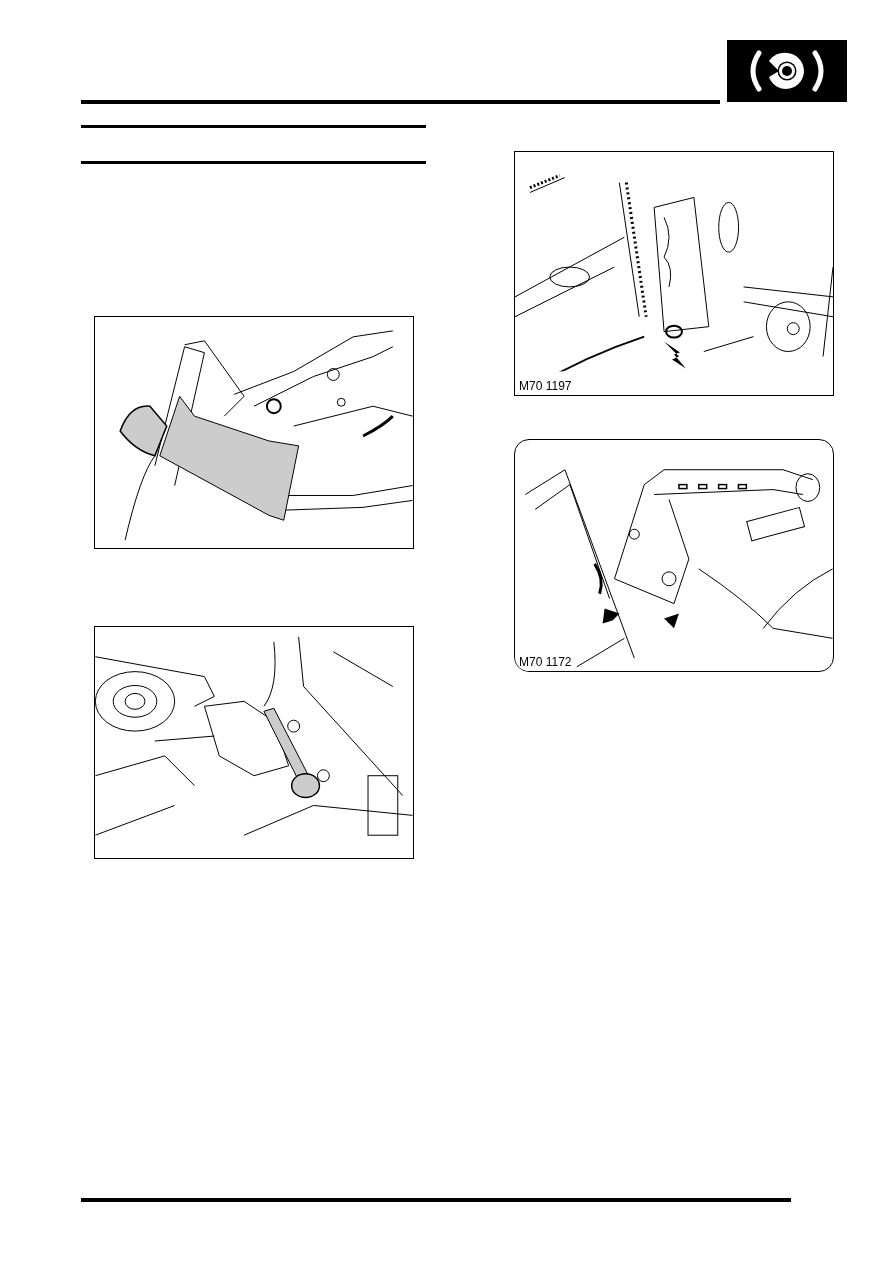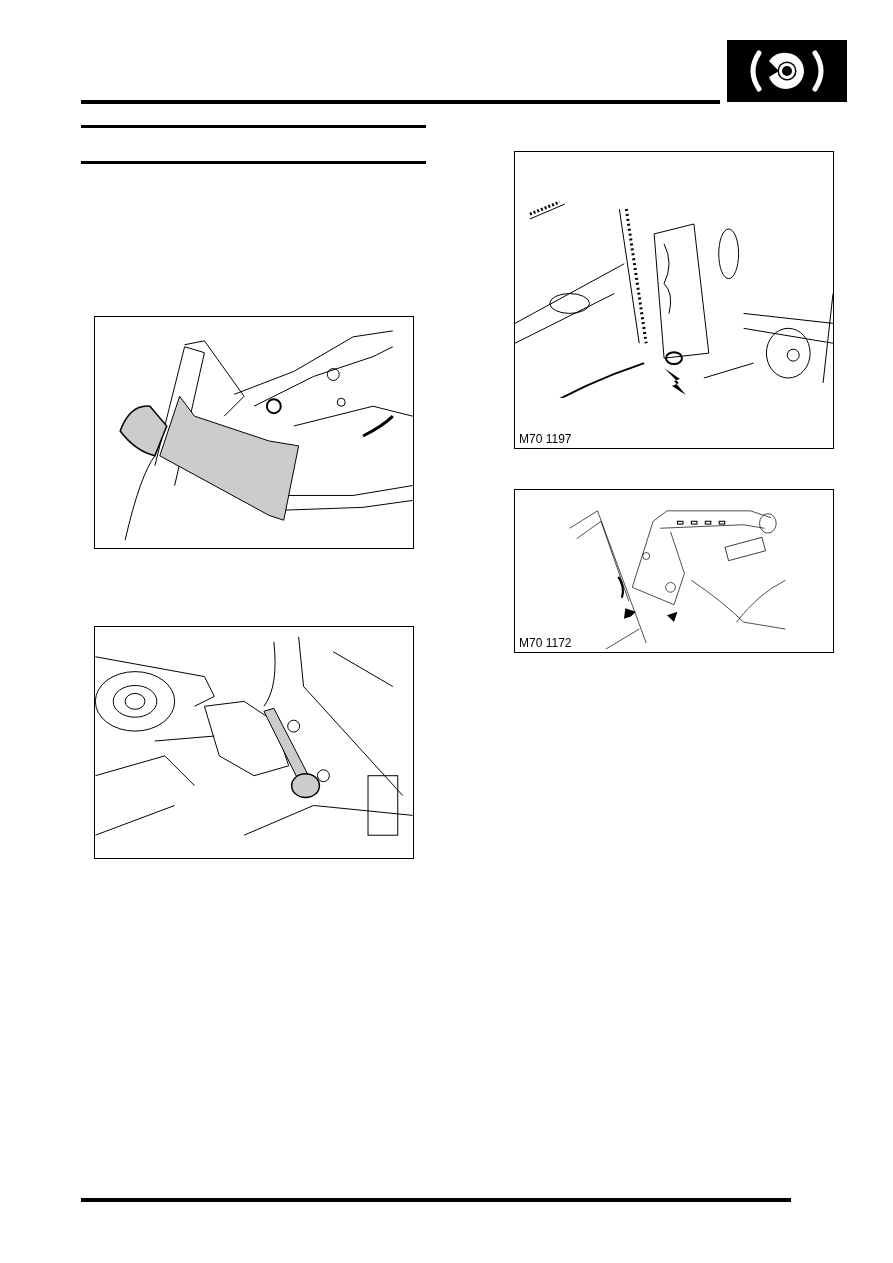--- a/index.html
+++ b/index.html
@@ -19,22 +19,22 @@
     }
     .icon-tab svg { width: 100px; height: 56px; }
 
     .figure {
       position: absolute; border: 1px solid #000; background: #fff; overflow: hidden;
       box-sizing: border-box;
     }
     .figure svg { position: absolute; left: 0; top: 0; width: 100%; height: 100%; }
     .fig-a { left: 94px; top: 316px; width: 320px; height: 233px; }
     .fig-b { left: 94px; top: 626px; width: 320px; height: 233px; }
-    .fig-c { left: 514px; top: 151px; width: 320px; height: 298px; }
-    .fig-d { left: 514px; top: 489px; width: 320px; height: 164px; }
+    .fig-c { left: 514px; top: 151px; width: 320px; height: 245px; }
+    .fig-d { left: 514px; top: 439px; width: 320px; height: 233px; border-radius: 15px; }
 
     .fig-label {
       position: absolute; left: 4px; bottom: 2px; font-size: 12px;
       background: #fff; padding: 0 2px 0 0; line-height: 14px;
       font-family: "Liberation Sans", sans-serif;
     }
   </style>
 </head>
 <body>
 

